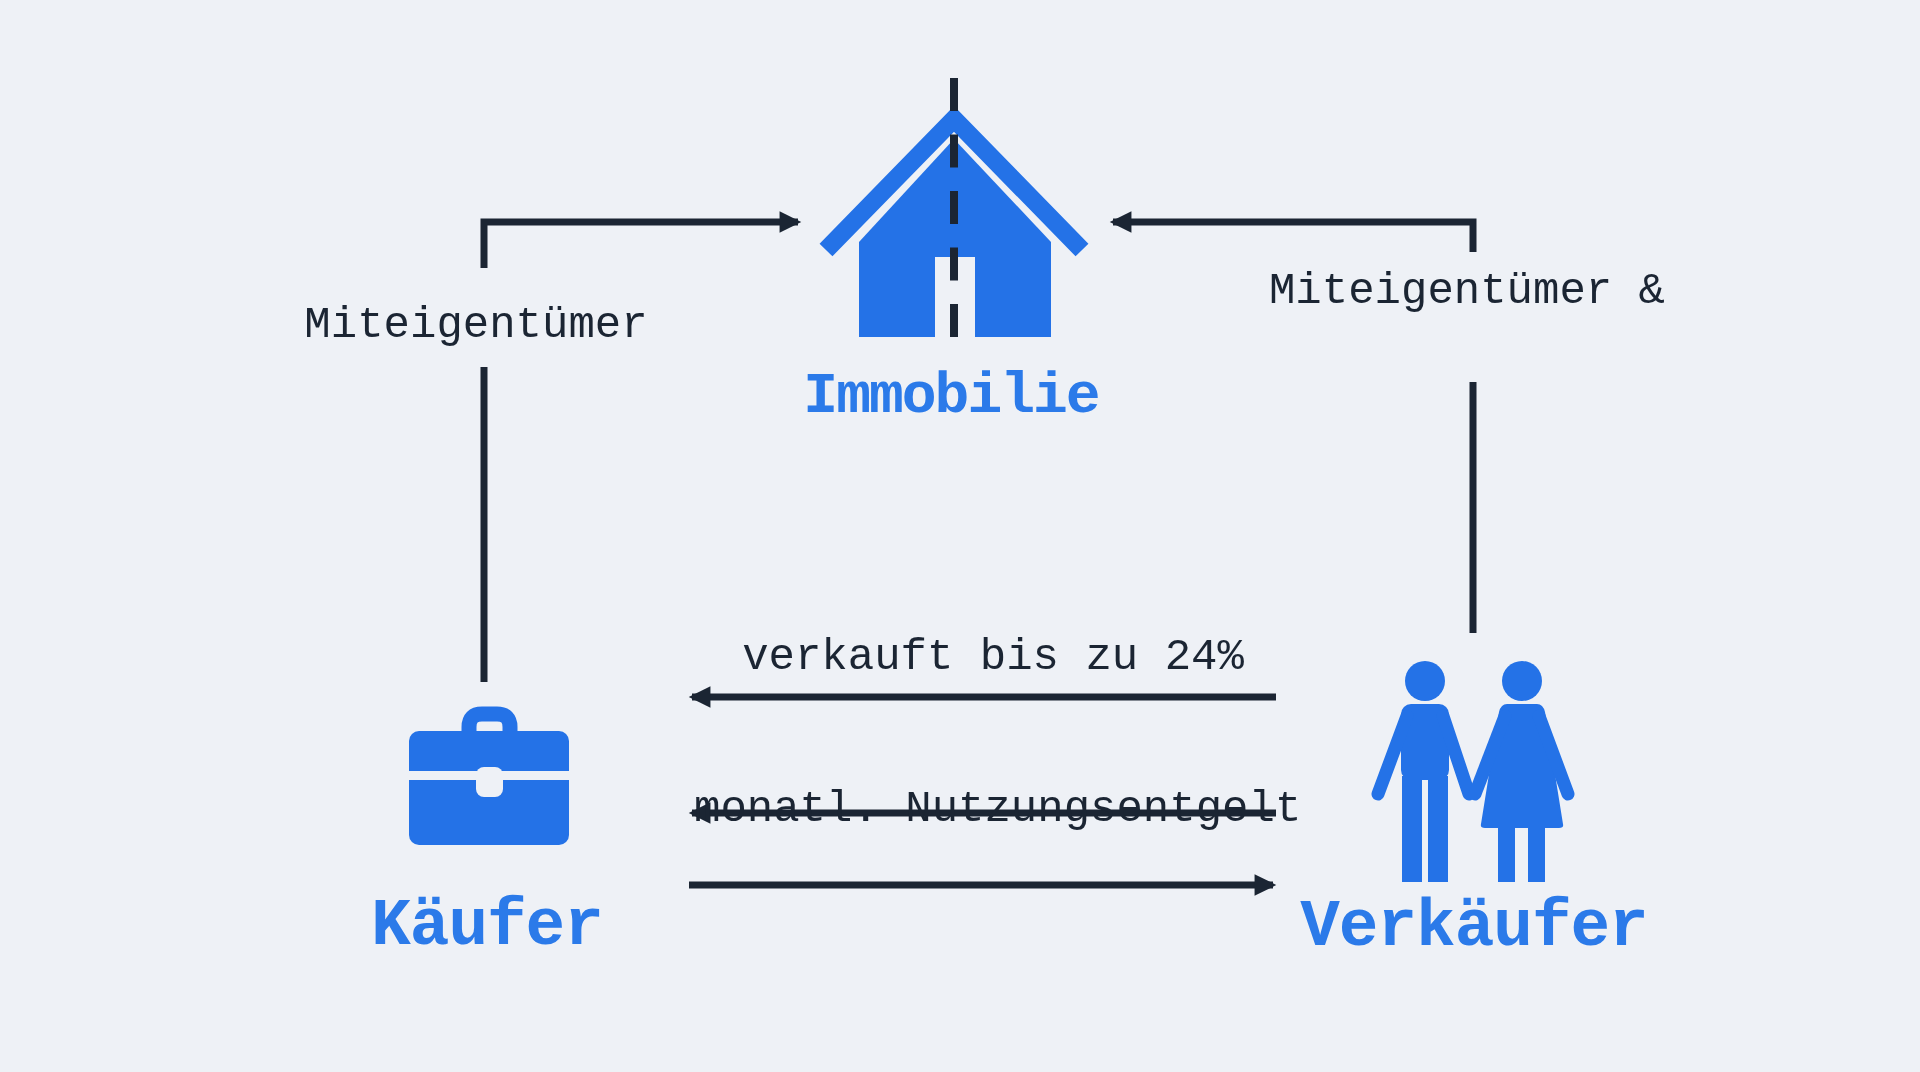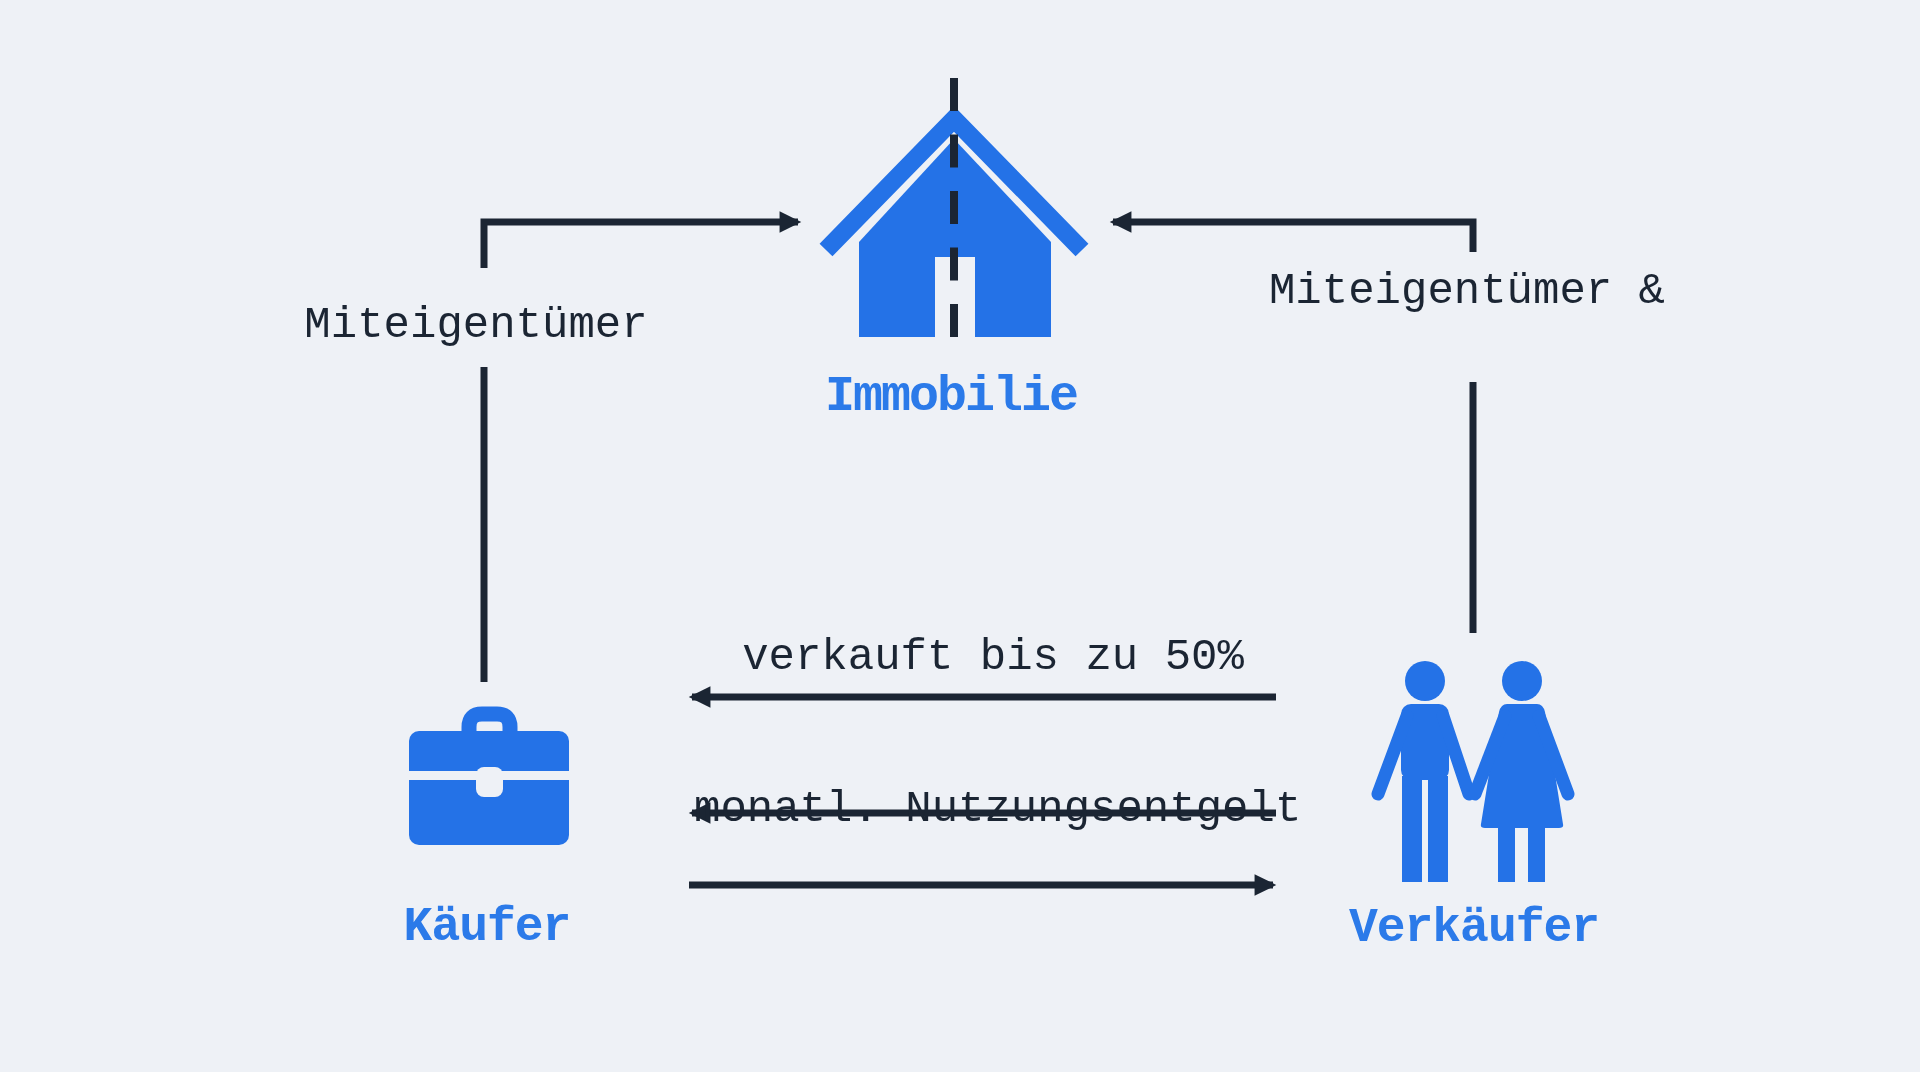--- a/index.html
+++ b/index.html
@@ -12,22 +12,22 @@
     margin-left:26px;
   }
   .canvas svg{position:absolute;left:0;top:0;}
   .conn{stroke:var(--dark);stroke-width:7;fill:none;stroke-linejoin:miter;}
   .lbl{
     position:absolute;width:600px;text-align:center;
     color:var(--dark);font-size:44px;line-height:48px;
     white-space:nowrap;
   }
   .lbl.two{line-height:58px;white-space:normal;}
-  .lbl.blue{color:var(--labelBlue);font-weight:bold;font-size:48px;line-height:66px;letter-spacing:-1px;}
-  .lbl.blue.big{font-size:50px;line-height:70px;letter-spacing:-2px;}
+  .lbl.blue{color:var(--labelBlue);font-weight:bold;font-size:66px;line-height:66px;letter-spacing:-1px;}
+  .lbl.blue.big{font-size:58px;line-height:70px;letter-spacing:-2px;}
 </style>
 </head>
 <body>
 
 <div class="canvas">
 
   <svg width="1920" height="1072" viewBox="0 0 1920 1072">
     <defs>
       <marker id="ah" viewBox="0 0 10 10" refX="8.5" refY="5" markerWidth="3.6" markerHeight="3.1" orient="auto-start-reverse">
         <path d="M0,0 L10,5 L0,10 Z" style="fill:var(--dark)"></path>
@@ -86,21 +86,21 @@
       <line x1="1513" y1="716" x2="1542" y2="794" stroke-width="13" stroke-linecap="round"></line>
     </g>
   </svg>
 
   <div class="lbl" style="left:150px;top:301px">Miteigentümer</div>
 
   <div class="lbl two" style="left:1141px;top:262px">
     <div>Miteigentümer &amp;</div>
   </div>
 
-  <div class="lbl" style="left:667px;top:633px">verkauft bis zu 50%</div>
+  <div class="lbl" style="left:667px;top:633px">verkauft bis zu 24%</div>
 
   <div class="lbl" style="left:668px;top:785px">monatl. Nutzungsentgelt</div>
 
 
   <div class="lbl blue big" style="left:625px;top:362px">Immobilie</div>
 
   <div class="lbl blue" style="left:161px;top:894px">Käufer</div>
 
   <div class="lbl blue" style="left:1148px;top:895px">Verkäufer</div>
 

